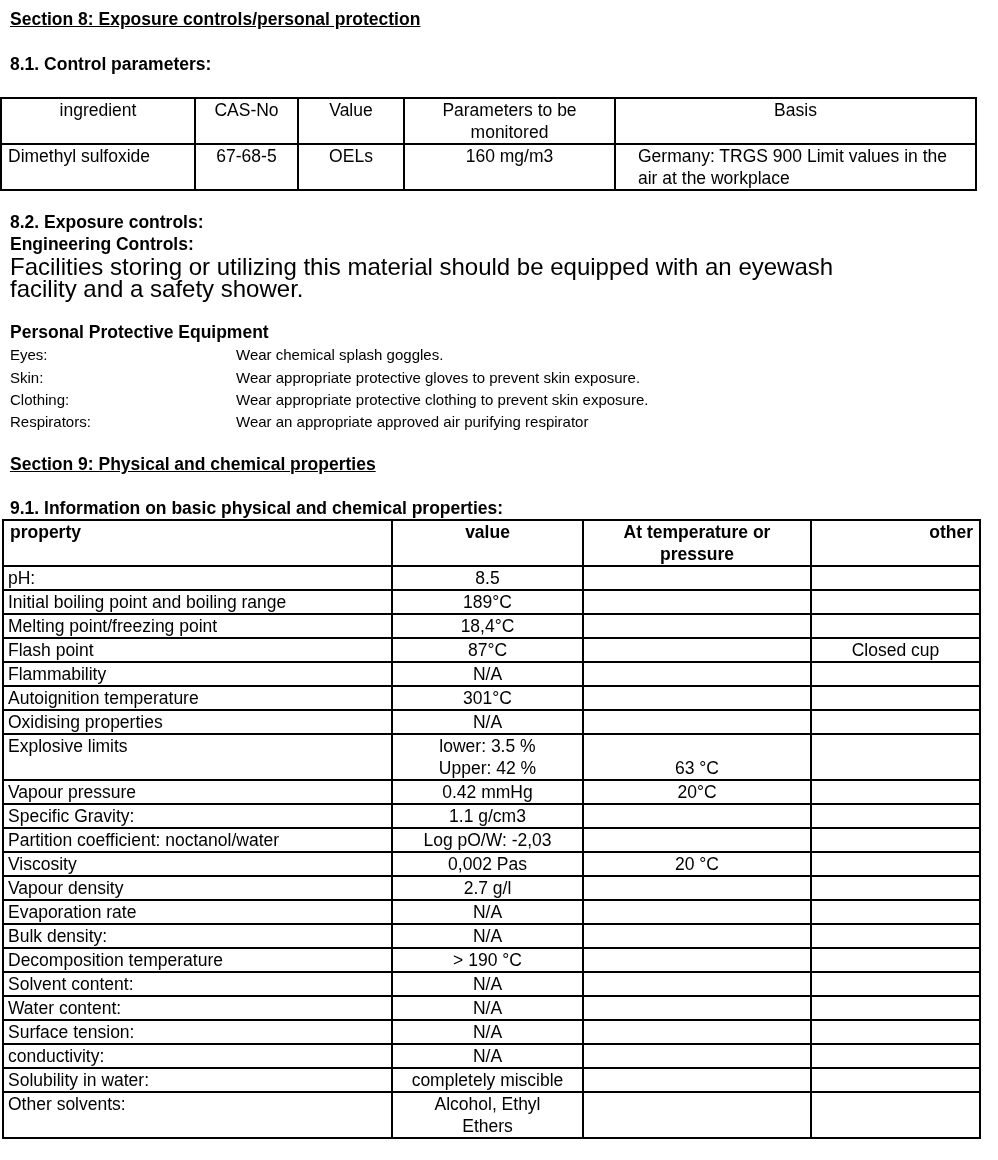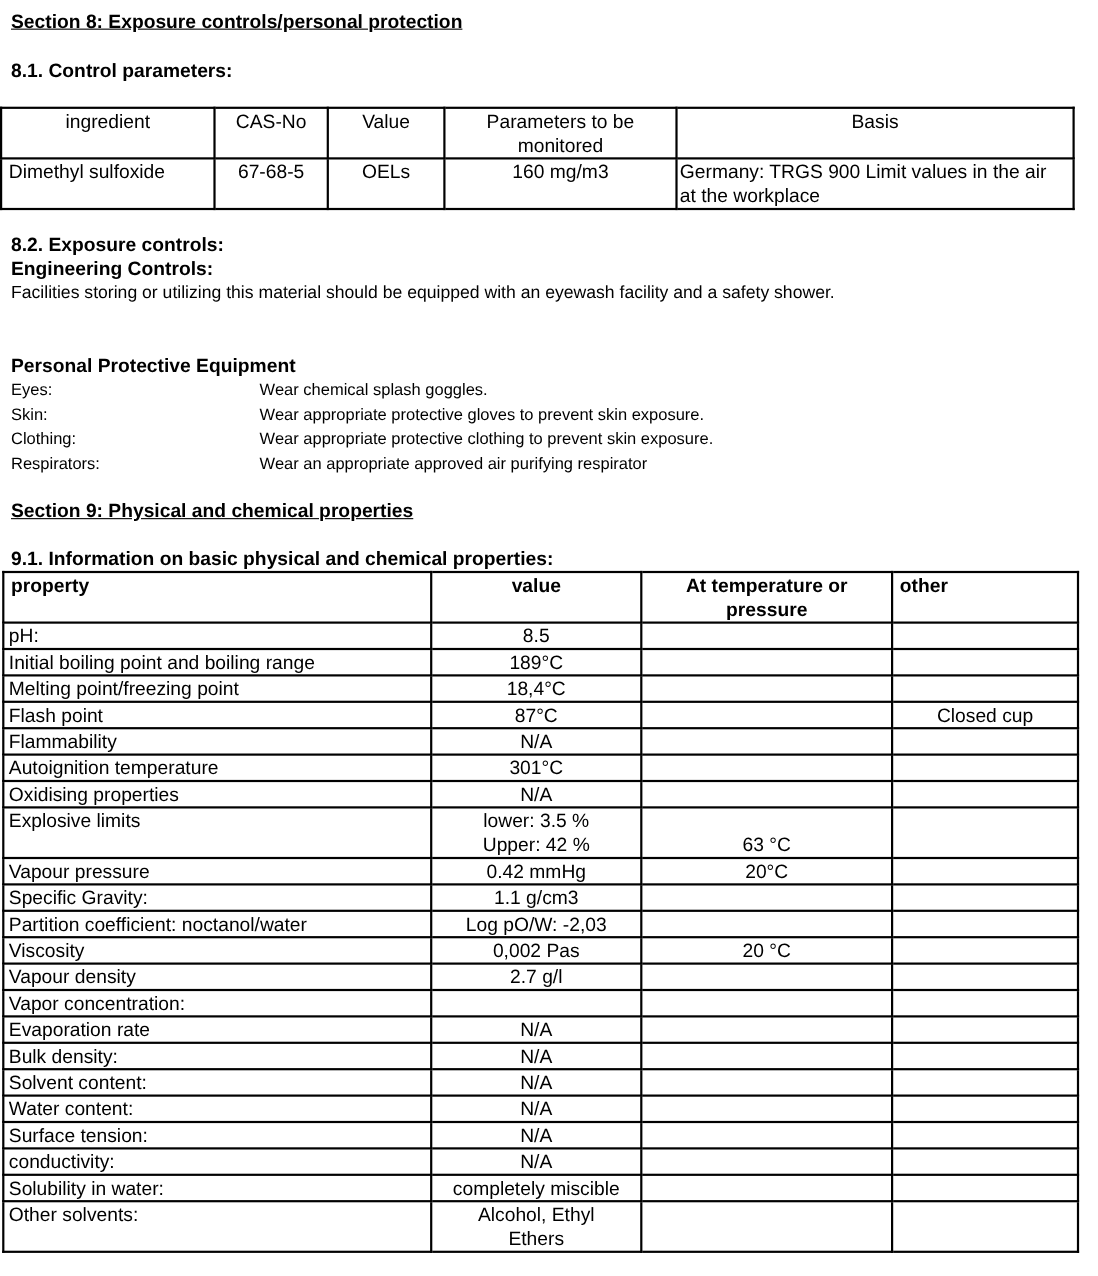--- a/index.html
+++ b/index.html
@@ -1,20 +1,20 @@
 <!DOCTYPE html>
 <html><head>
 <meta charset="utf-8">
 <style>
   html, body { margin:0; padding:0; background:#ffffff; }
   body { width:998px; height:1160px; position:relative; font-family:"Liberation Sans", sans-serif; color:#000; font-size:17px; overflow:hidden; }
   .abs { position:absolute; }
   .h-sec { font-weight:bold; text-decoration:underline; font-size:17.5px; }
   .h-sub { font-weight:bold; font-size:17.5px;text-align:right; }
-  .txt { font-size:16px; line-height:22px; }
+  .txt { font-size:24px; line-height:22px; }
   table { border-collapse:collapse; position:absolute; }
   td, th { border:2px solid #000; padding:0 6px; vertical-align:top; font-size:17.5px; line-height:22px; }
   #t1 th { font-weight:normal; text-align:center; height:42px; }
   #t1 td { height:42px; }
   #t1 td.c { text-align:center; }
   #t2 th { font-weight:bold; height:42px; }
   #t2 td { height:21px; padding:0 4px; }
   #t2 td.c { text-align:center; }
   .ppe-row { position:absolute; left:10px; font-size:15px; line-height:22px; }
   .ppe-label { display:inline-block; width:226px; }
@@ -39,21 +39,21 @@
     <th>CAS-No</th>
     <th>Value</th>
     <th>Parameters to be monitored</th>
     <th>Basis</th>
   </tr>
   <tr>
     <td>Dimethyl sulfoxide</td>
     <td class="c">67-68-5</td>
     <td class="c">OELs</td>
     <td class="c">160 mg/m3</td>
-    <td style="padding-left:2px">Germany:  TRGS 900 Limit values in the air at the workplace</td>
+    <td style="padding-left:22px">Germany:  TRGS 900 Limit values in the air at the workplace</td>
   </tr>
 </tbody>
   </table>
 
 <div class="abs h-sub" style="left:10px;top:212px;">8.2. Exposure controls:</div>
 <div class="abs h-sub" style="left:10px;top:234px;">Engineering Controls:</div>
 <div class="abs txt" style="left:10px;top:256px;width:840px;">Facilities storing or utilizing this material should be equipped with an eyewash facility and a safety shower.</div>
 <div class="abs h-sub" style="left:10px;top:322px;">Personal Protective Equipment</div>
 
 <div class="ppe-row" style="top:344px"><span class="ppe-label">Eyes:</span><span>Wear chemical splash goggles.</span></div>
@@ -69,21 +69,21 @@
       <col style="width:389px">
       <col style="width:191px">
       <col style="width:228px">
       <col>
     </colgroup>
   <thead>
   <tr>
     <th style="text-align:left">property</th>
     <th style="text-align:center">value</th>
     <th style="text-align:center">At temperature or pressure</th>
-    <th style="text-align:left">other</th>
+    <th style="text-align:right">other</th>
   </tr>
   </thead>
   <tbody id="t2body">
       <tr>
         <td>
           <div>pH:</div>
         </td>
         <td class="c">
           <div>8.5</div>
         </td>
@@ -259,52 +259,52 @@
         </td>
         <td class="c">
           <div>&nbsp;</div>
         </td>
         <td class="c">
           <div>&nbsp;</div>
         </td>
       </tr>
       <tr>
         <td>
-          <div>Vapor concentration:</div>
-        </td>
-        <td class="c">
-          <div>&nbsp;</div>
-        </td>
-        <td class="c">
-          <div>&nbsp;</div>
-        </td>
-        <td class="c">
-          <div>&nbsp;</div>
-        </td>
-      </tr>
-      <tr>
-        <td>
           <div>Evaporation rate</div>
         </td>
         <td class="c">
           <div>N/A</div>
         </td>
         <td class="c">
           <div>&nbsp;</div>
         </td>
         <td class="c">
           <div>&nbsp;</div>
         </td>
       </tr>
       <tr>
         <td>
           <div>Bulk density:</div>
         </td>
         <td class="c">
           <div>N/A</div>
+        </td>
+        <td class="c">
+          <div>&nbsp;</div>
+        </td>
+        <td class="c">
+          <div>&nbsp;</div>
+        </td>
+      </tr>
+      <tr>
+        <td>
+          <div>Decomposition temperature</div>
+        </td>
+        <td class="c">
+          <div>&gt; 190 °C</div>
         </td>
         <td class="c">
           <div>&nbsp;</div>
         </td>
         <td class="c">
           <div>&nbsp;</div>
         </td>
       </tr>
       <tr>
         <td>

